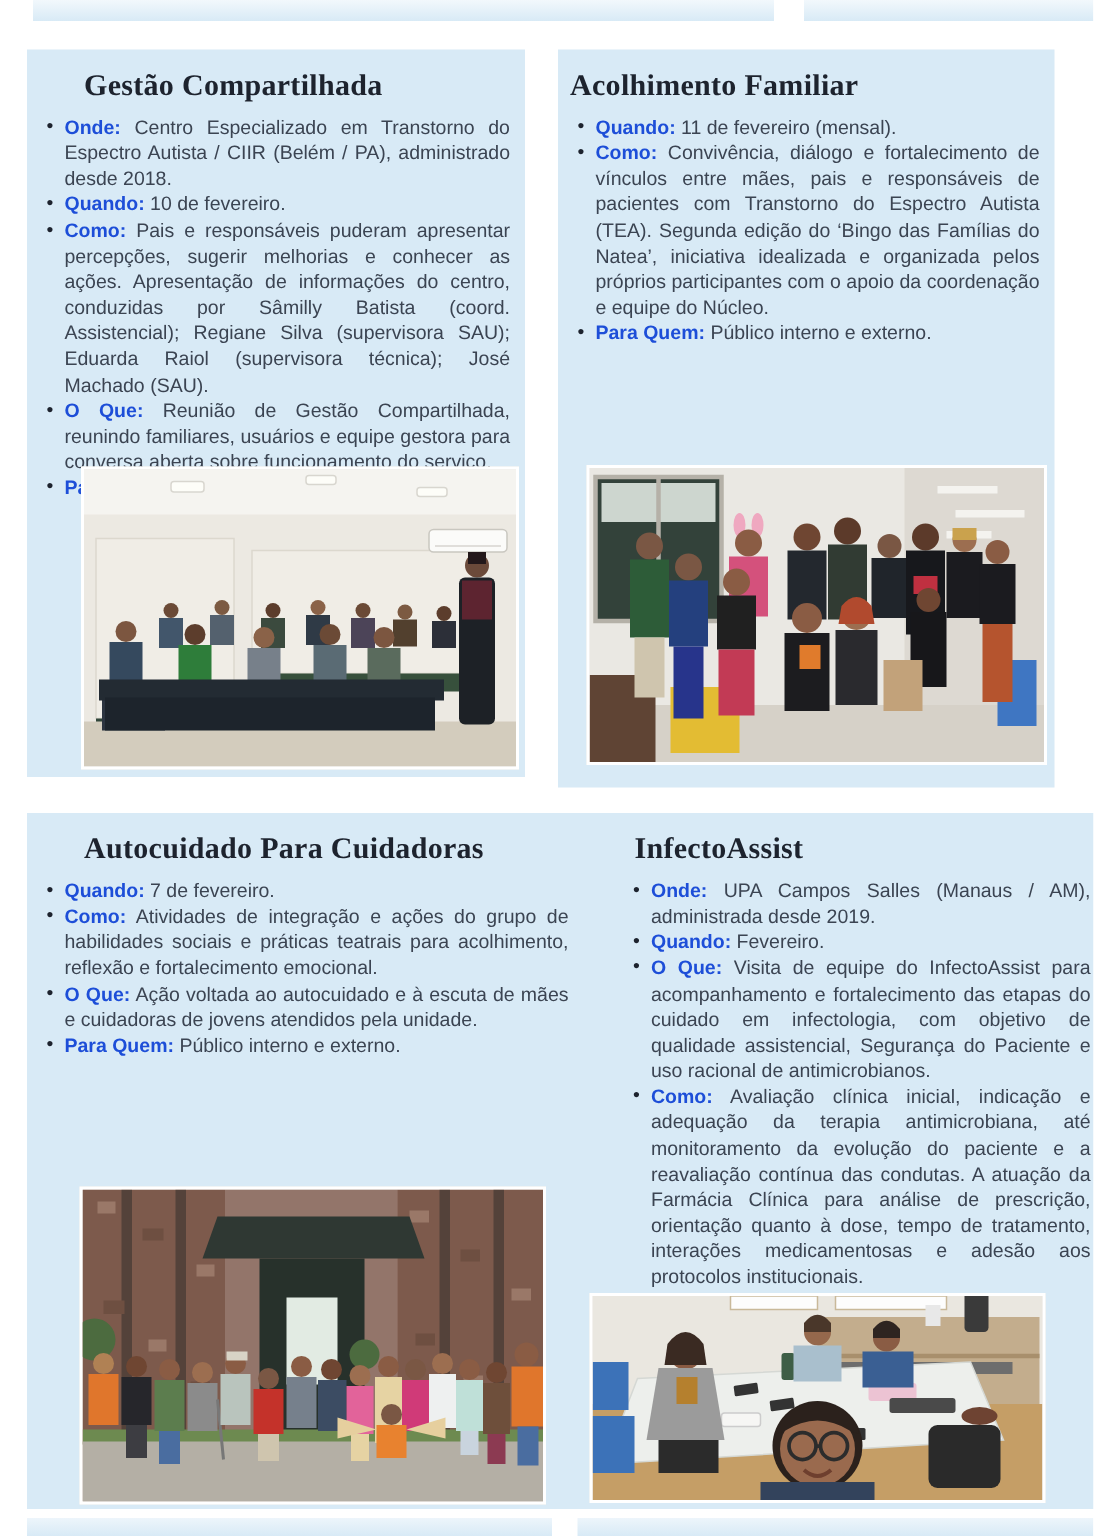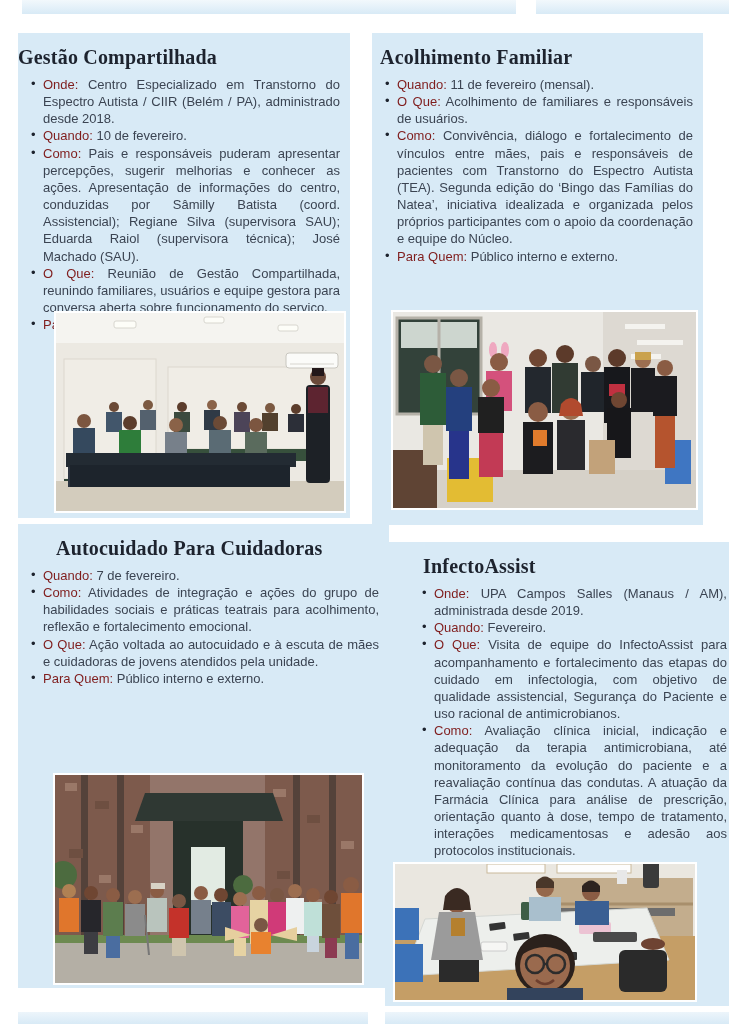--- a/index.html
+++ b/index.html
@@ -6,34 +6,34 @@
   .page{position:relative;width:729px;height:1024px;background:#ffffff;overflow:hidden;
         font-family:"Liberation Sans",sans-serif;}
   .strip{position:absolute;background:linear-gradient(#f2f8fc,#d8eaf6);}
   .card{position:absolute;background:#d8eaf6;}
   .card h2{font-family:"Liberation Serif",serif;font-weight:700;color:#1d232e;
            font-size:20px;margin:13px 8px 7px 0;letter-spacing:.2px;}
   .bullets{list-style:none;margin:0;padding:0 10px 0 13px;color:#3b4452;
            font-size:13px;line-height:1.32;text-align:justify;}
   .bullets li{position:relative;padding-left:12px;}
   .bullets li::before{content:"\2022";position:absolute;left:0;top:-1px;color:#1d232e;}
-  .lbl{font-weight:400;color:#7f1d1d;}
+  .lbl{font-weight:700;color:#1d4ed8;}
   .photo{position:absolute;border:2px solid #ffffff;overflow:hidden;background:#e8e6e0;}
   .photo svg{display:block;width:100%;height:100%;}
 </style>
 </head>
 <body>
 
 <div class="page">
 
   <div class="strip" style="left:22px;top:0;width:494px;height:14px;"></div>
   <div class="strip" style="left:536px;top:0;width:193px;height:14px;"></div>
 
   <section class="card" style="left:18px;top:33px;width:332px;height:485px;">
-    <h2 style="">Gestão Compartilhada</h2>
+    <h2 style="margin-left:38px;">Gestão Compartilhada</h2>
     <ul class="bullets">
       <li><span class="lbl">Onde:</span> <span>Centro Especializado em Transtorno do Espectro Autista / CIIR (Belém / PA), administrado desde 2018.</span></li>
       <li><span class="lbl">Quando:</span> <span>10 de fevereiro.</span></li>
       <li><span class="lbl">Como:</span> <span>Pais e responsáveis puderam apresentar percepções, sugerir melhorias e conhecer as ações. Apresentação de informações do centro, conduzidas por Sâmilly Batista (coord. Assistencial); Regiane Silva (supervisora SAU); Eduarda Raiol (supervisora técnica); José Machado (SAU).</span></li>
       <li><span class="lbl">O Que:</span> <span>Reunião de Gestão Compartilhada, reunindo familiares, usuários e equipe gestora para conversa aberta sobre funcionamento do serviço.</span></li>
       <li><span class="lbl">Para Quem:</span> <span>Público interno e externo.</span></li>
     </ul>
     <div class="photo" style="left:36px;top:278px;width:288px;height:198px;">
       <svg viewBox="0 0 288 198" role="img" aria-label="Meeting room with families and staff seated in rows of dark chairs facing a standing facilitator; white roller blinds and an air conditioner on the wall.">
         <rect width="288" height="198" fill="#ece9e2"></rect>
@@ -80,21 +80,20 @@
         <rect x="250" y="72" width="24" height="98" rx="4" fill="#1d2126"></rect>
         <rect x="252" y="74" width="20" height="26" fill="#5d2430"></rect>
       </svg>
     </div>
   </section>
 
   <section class="card" style="left:372px;top:33px;width:331px;height:492px;">
     <h2 style="margin-left:8px;">Acolhimento Familiar</h2>
     <ul class="bullets">
       <li><span class="lbl">Quando:</span> <span>11 de fevereiro (mensal).</span></li>
-      <li><span class="lbl">O Que:</span> <span>Acolhimento de familiares e responsáveis de usuários.</span></li>
       <li><span class="lbl">Como:</span> <span>Convivência, diálogo e fortalecimento de vínculos entre mães, pais e responsáveis de pacientes com Transtorno do Espectro Autista (TEA). Segunda edição do ‘Bingo das Famílias do Natea’, iniciativa idealizada e organizada pelos próprios participantes com o apoio da coordenação e equipe do Núcleo.</span></li>
       <li><span class="lbl">Para Quem:</span> <span>Público interno e externo.</span></li>
     </ul>
     <div class="photo" style="left:19px;top:277px;width:303px;height:196px;">
       <svg viewBox="0 0 303 196" role="img" aria-label="Group of smiling family members and staff posing together indoors near windows, with a yellow ottoman in the foreground.">
         <rect width="303" height="196" fill="#eae8e3"></rect>
         <rect x="210" width="93" height="196" fill="#ddd9d2"></rect>
         <rect x="4" y="6" width="84" height="96" fill="#33423a" stroke="#b5b1a8" stroke-width="3"></rect>
         <rect x="8" y="10" width="76" height="26" fill="#cdd6cf"></rect>
         <line x1="46" y1="6" x2="46" y2="102" stroke="#b5b1a8" stroke-width="3"></line>
@@ -139,21 +138,21 @@
         <circle cx="178" cy="98" r="10" fill="#9c6e50"></circle>
           <path d="M168 92 q10 -12 20 0 l2 12 -24 0 z" fill="#b14a2e"></path>
           <rect x="164" y="108" width="28" height="50" fill="#2a2a2e"></rect>
         <circle cx="226" cy="88" r="8" fill="#6f4632"></circle>
           <rect x="214" y="96" width="24" height="50" fill="#17171a"></rect>
         <rect x="196" y="128" width="26" height="34" fill="#c2a27a"></rect>
       </svg>
     </div>
   </section>
 
-  <section class="card" style="left:18px;top:524px;width:371px;height:464px;">
+  <section class="card" style="left:18px;top:542px;width:371px;height:464px;">
     <h2 style="margin-left:38px;">Autocuidado Para Cuidadoras</h2>
     <ul class="bullets">
       <li><span class="lbl">Quando:</span> <span>7 de fevereiro.</span></li>
       <li><span class="lbl">Como:</span> <span>Atividades de integração e ações do grupo de habilidades sociais e práticas teatrais para acolhimento, reflexão e fortalecimento emocional.</span></li>
       <li><span class="lbl">O Que:</span> <span>Ação voltada ao autocuidado e à escuta de mães e cuidadoras de jovens atendidos pela unidade.</span></li>
       <li><span class="lbl">Para Quem:</span> <span>Público interno e externo.</span></li>
     </ul>
     <div class="photo" style="left:35px;top:249px;width:307px;height:208px;">
       <svg viewBox="0 0 307 208" role="img" aria-label="Large group posing outdoors in front of a historic brick building with a glass entrance.">
         <rect width="307" height="208" fill="#8a675a"></rect>

